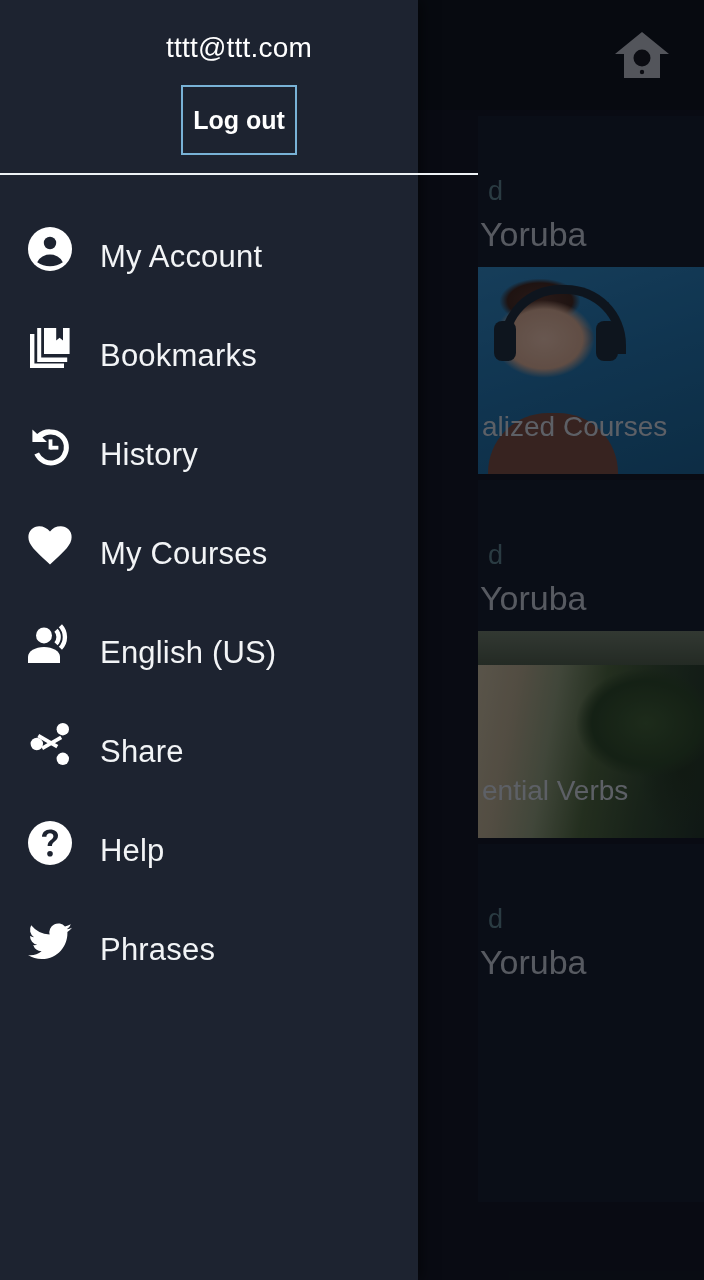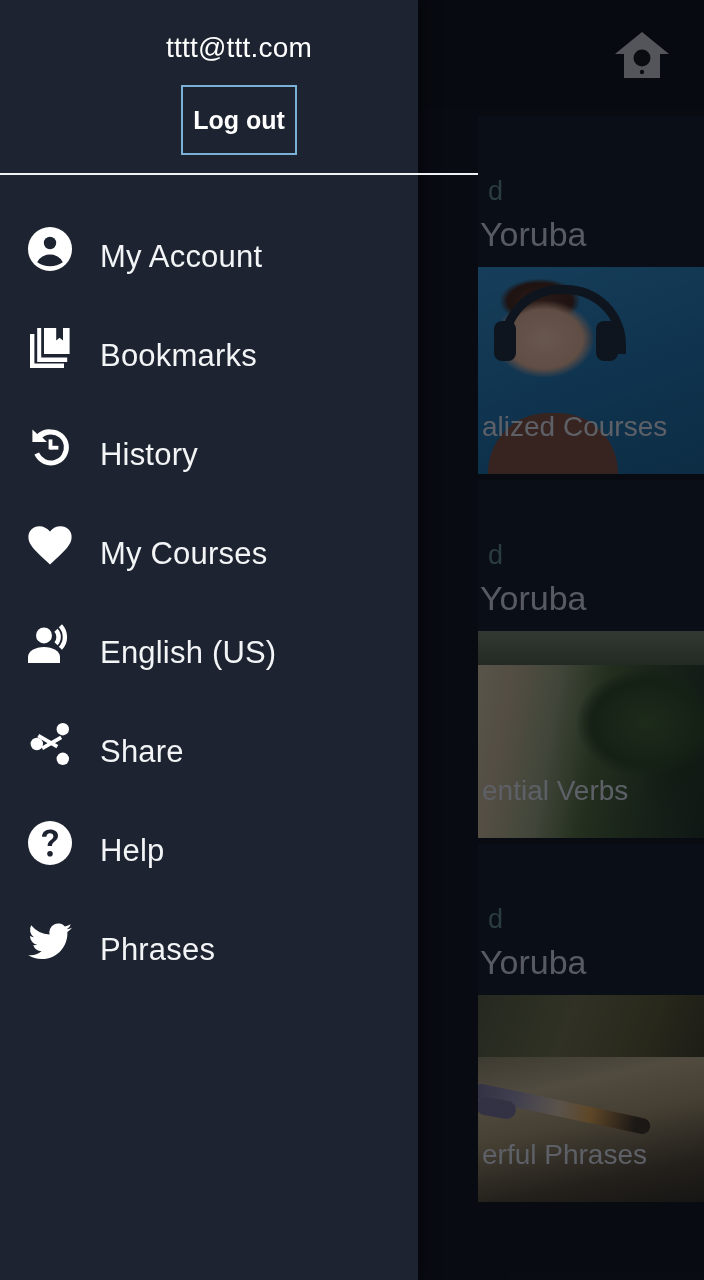--- a/index.html
+++ b/index.html
@@ -268,28 +268,20 @@
         <div class="photo-river">
             <div class="sky"></div>
           </div>
         <div class="bg-card-caption">ential Verbs</div>
       </div>
     </div>
 
     <div class="bg-card" style="top:844px; height:358px;">
       <div class="bg-card-label">d</div>
       <div class="bg-card-title">Yoruba</div>
-      <div class="bg-card-img">
-        <div class="photo-lizard">
-            <div class="grass"></div>
-            <div class="lizard"></div>
-            <div class="lizhead"></div>
-          </div>
-        <div class="bg-card-caption">erful Phrases</div>
-      </div>
     </div>
 
     <div id="scrim"></div>
   </div>
 
   <div id="drawer">
 
     <div id="drawer-header">
       <div id="account-email">tttt@ttt.com</div>
       <button id="logout-button">Log out</button>

